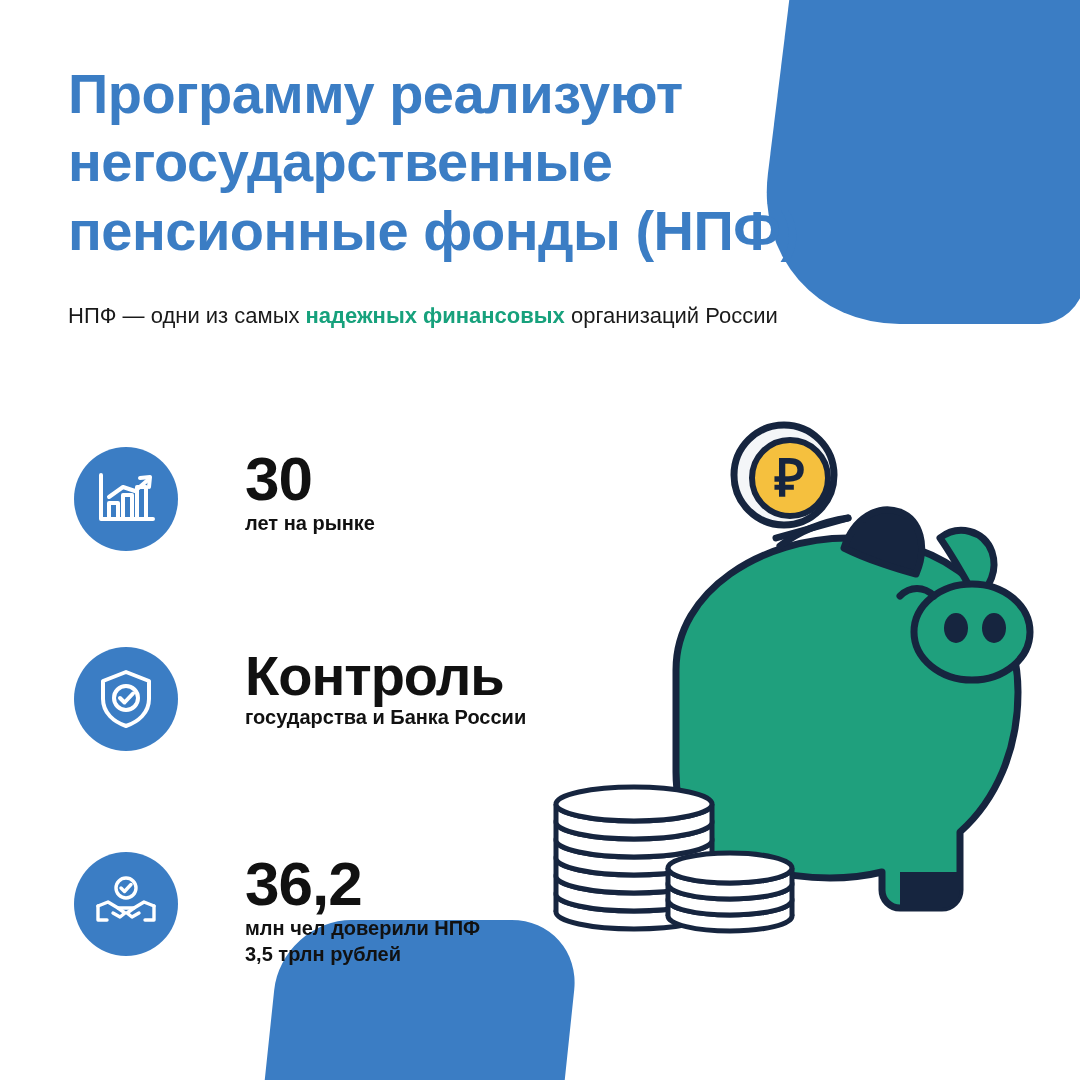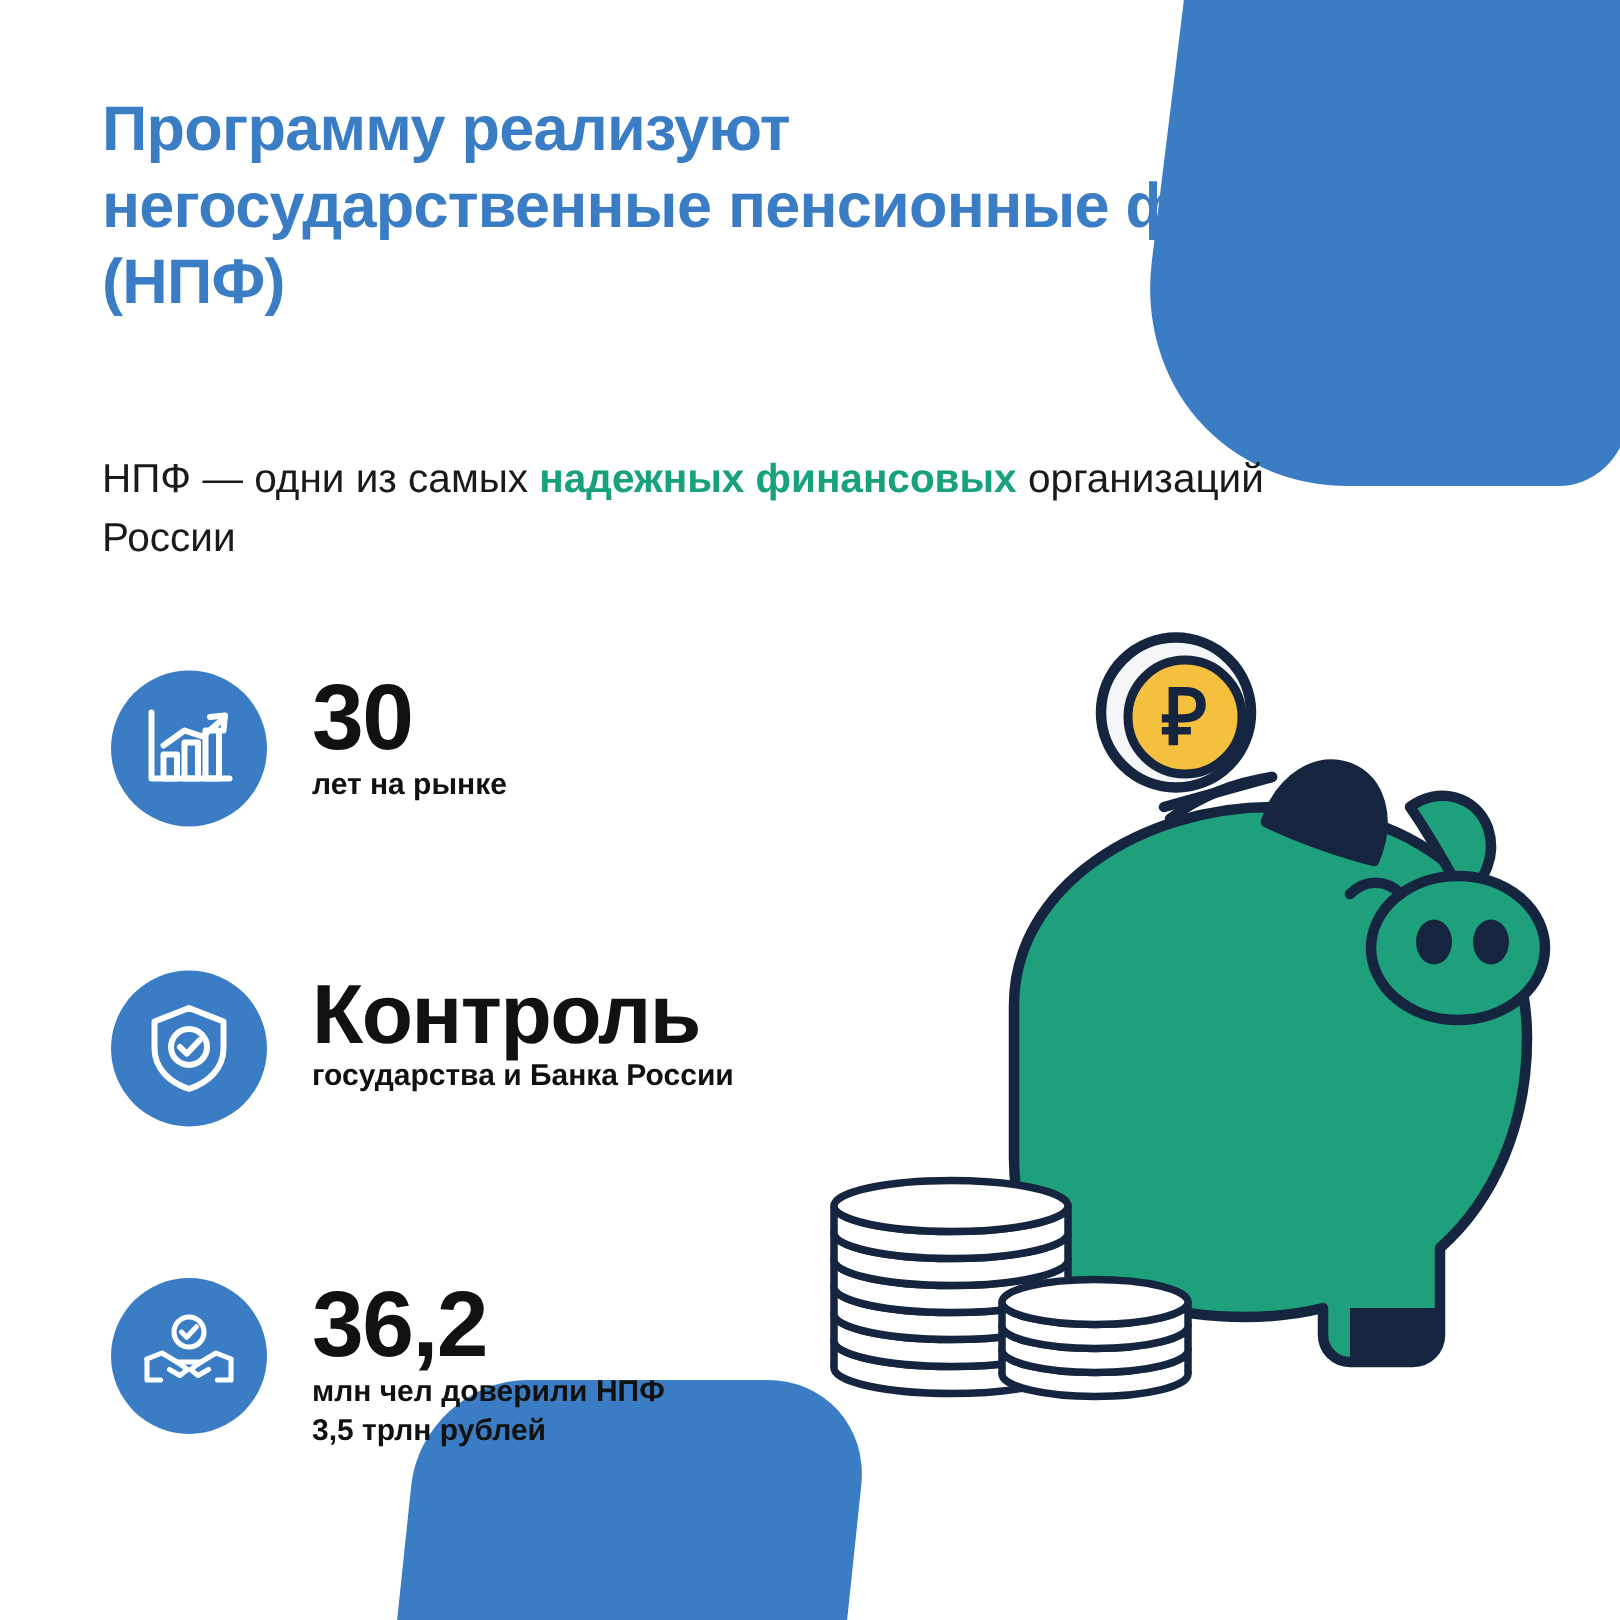--- a/index.html
+++ b/index.html
@@ -43,45 +43,46 @@
     transform: skewX(-6deg);
   }
 
   
   .headline {
     position: absolute;
     top: 60px;
     left: 68px;
     width: 830px;
     color: #3b7dc4;
-    font-size: 42px;
+    font-size: 56px;
     line-height: 1.22;
     font-weight: bold;
     letter-spacing: -0.5px;
   }
   .subhead {
     position: absolute;
     top: 300px;
     left: 68px;
     width: 790px;
-    font-size: 27px;
+    font-size: 22px;
     line-height: 1.45;
     color: #1a1a1a;
   }
   .subhead .hl {
     color: #17a17c;
     font-weight: bold;
   }
 
   
   .stat {
     position: absolute;
     left: 74px;
     display: flex;
     align-items: flex-start;
+    gap: 37px;
   }
   .stat-1 { top: 447px; }
   .stat-2 { top: 647px; }
   .stat-3 { top: 852px; }
 
   .badge {
     width: 104px;
     height: 104px;
     border-radius: 50%;
     background: #3b7dc4;

